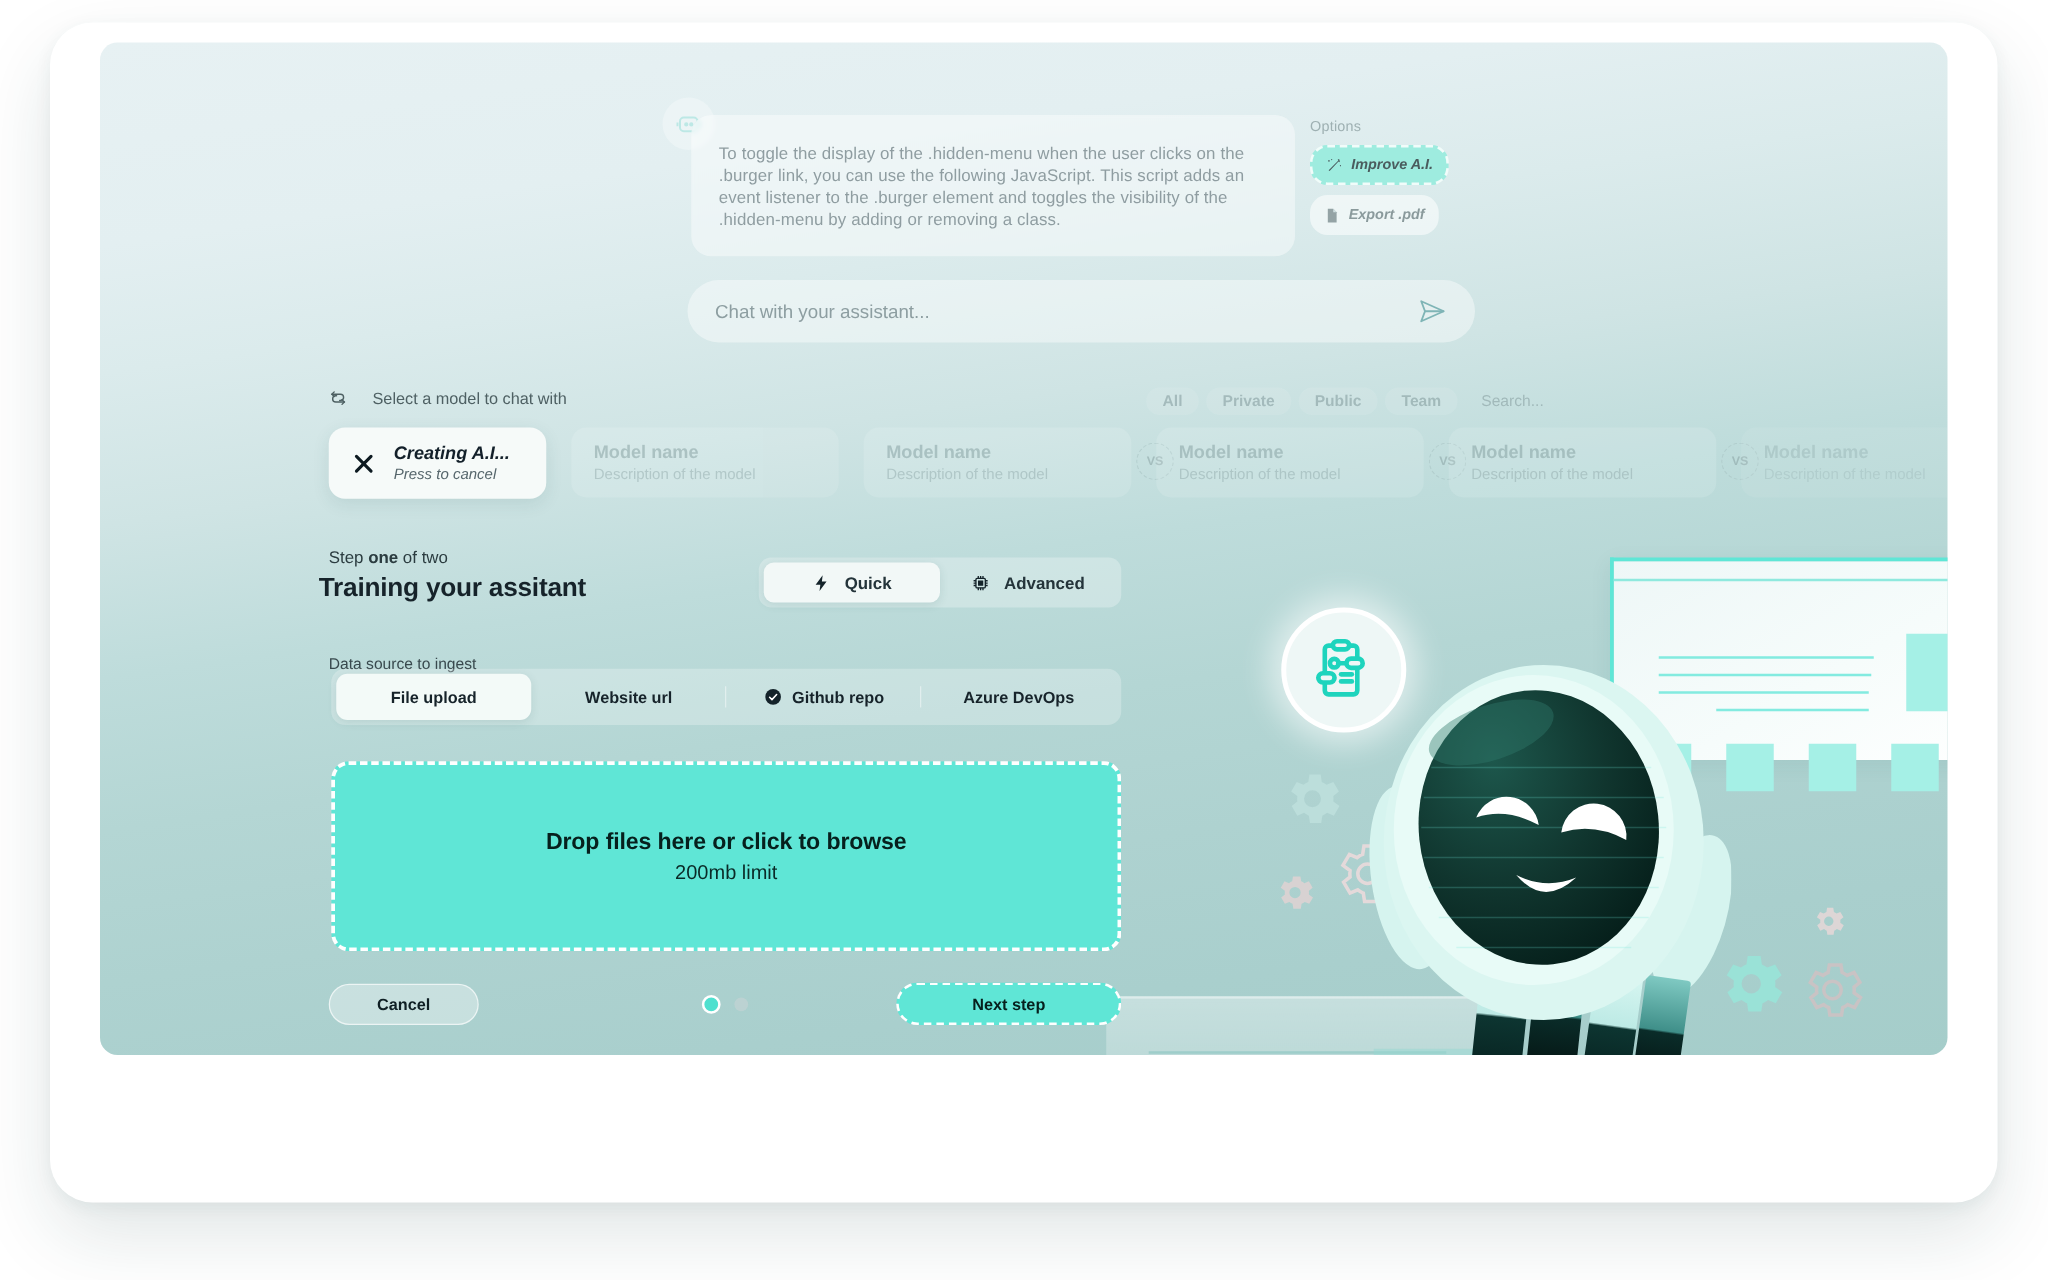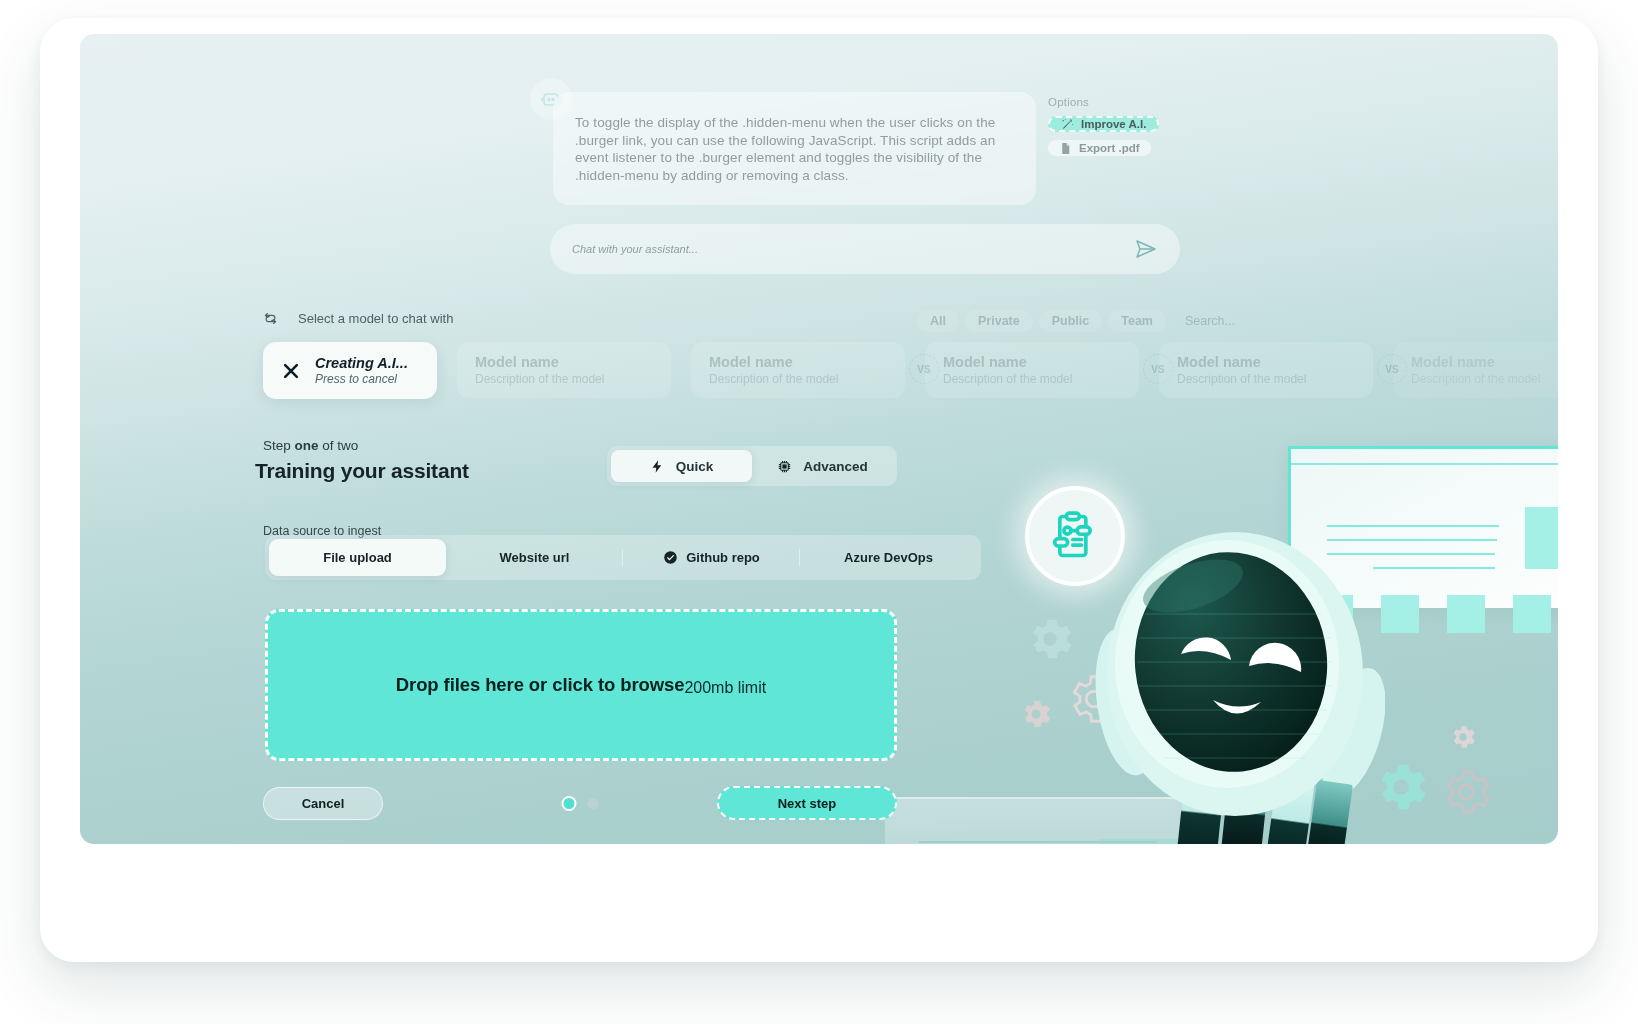--- a/index.html
+++ b/index.html
@@ -86,35 +86,36 @@
   }
   #chat-bubble p {
     position:absolute; left:22px; top:22px; right:24px;
     font-size:13.5px; line-height:17.5px; color:#8f9da1; letter-spacing:.1px;
   }
 
   #options-wrap { position:absolute; left:968px; top:62px; width:130px; }
   #options-label { font-size:11.5px; color:#9eb0b2; margin-bottom:8px; letter-spacing:.2px; }
   .opt-chip {
     display:flex; align-items:center; gap:7px;
-    height:16px; padding:0 11px; border-radius:14px;
+    height:32px; padding:0 11px; border-radius:14px;
     font-size:11.5px; font-weight:600; margin-bottom:8px;
     width: fit-content;
+    font-style: italic;
   }
   .opt-chip.accent { background:#9eecdf; color:#4a5c5e; border:2px dashed rgba(255,255,255,.85); }
   .opt-chip.plain  { background: rgba(255,255,255,.55); color:#8a9a9c; }
 
   #chat-input {
     position:absolute; left:470px; top:190px; width:630px; height:50px;
     background: rgba(255,255,255,.42);
     border-radius: 26px;
     display:flex; align-items:center; padding: 0 22px;
     border: none;
   }
-  #chat-input .ph { font-size:11px; color:#8d9ea1; flex:1;font-style:italic; }
+  #chat-input .ph { font-size:15px; color:#8d9ea1; flex:1; }
 
   
   #model-head {
     position:absolute; left:183px; top:277px;
     display:flex; align-items:center; gap:20px;
     font-size:13px; color:#4e6063;
   }
   #filters {
     position:absolute; right:310px; top:276px;
     display:flex; align-items:center; gap:6px; opacity:.35;
@@ -165,36 +166,36 @@
     display:flex; padding:4px;
   }
   .mode-btn {
     flex:1; display:flex; align-items:center; justify-content:center; gap:11px;
     font-size:13.5px; font-weight:700; color:#24343a; border-radius:8px;
   }
   .mode-btn.active { background:#f2f8f7; box-shadow: 0 2px 8px rgba(30,80,80,.12); }
 
   #ds-label { position:absolute; left:183px; top:490px; font-size:12.5px; color:#39494e; }
   #ds-tabs {
-    position:absolute; left:185px; top:501px; width:716px; height:45px;
+    position:absolute; left:185px; top:501px; width:632px; height:45px;
     background: rgba(255,255,255,.26); border-radius:11px;
     display:flex; padding:4px; gap:0;
   }
   .ds-tab {
     flex:1; display:flex; align-items:center; justify-content:center; gap:8px;
     font-size:13px; font-weight:700; color:#16232a; border-radius:9px;
     position:relative;
   }
   .ds-tab.active { background:#f3faf8; box-shadow:0 2px 8px rgba(30,80,80,.12); }
   .ds-sep { position:absolute; right:0; top:10px; bottom:10px; width:1px; background:rgba(255,255,255,.45); }
 
   #dropzone {
     position:absolute; left:185px; top:575px; width:632px; height:152px;
     background:#5fe6d6; border:3px dashed #ffffff; border-radius:14px;
-    display:flex; flex-direction:row; align-items:center; justify-content:center;
+    display:flex; flex-direction:column; align-items:center; justify-content:center;
   }
   #dropzone .dz-main { font-size:18.5px; font-weight:700; color:#06201d; letter-spacing:-.1px; }
   #dropzone .dz-sub  { font-size:16px; color:#0a2a27; margin-top:6px; }
 
   #footer-row { position:absolute; left:183px; top:752px; width:634px; height:34px; display:flex; align-items:center; }
   #cancel-btn {
     width:120px; height:33px; border-radius:17px;
     background: rgba(255,255,255,.34);
     border:1.5px solid rgba(255,255,255,.65);
     display:flex; align-items:center; justify-content:center;

